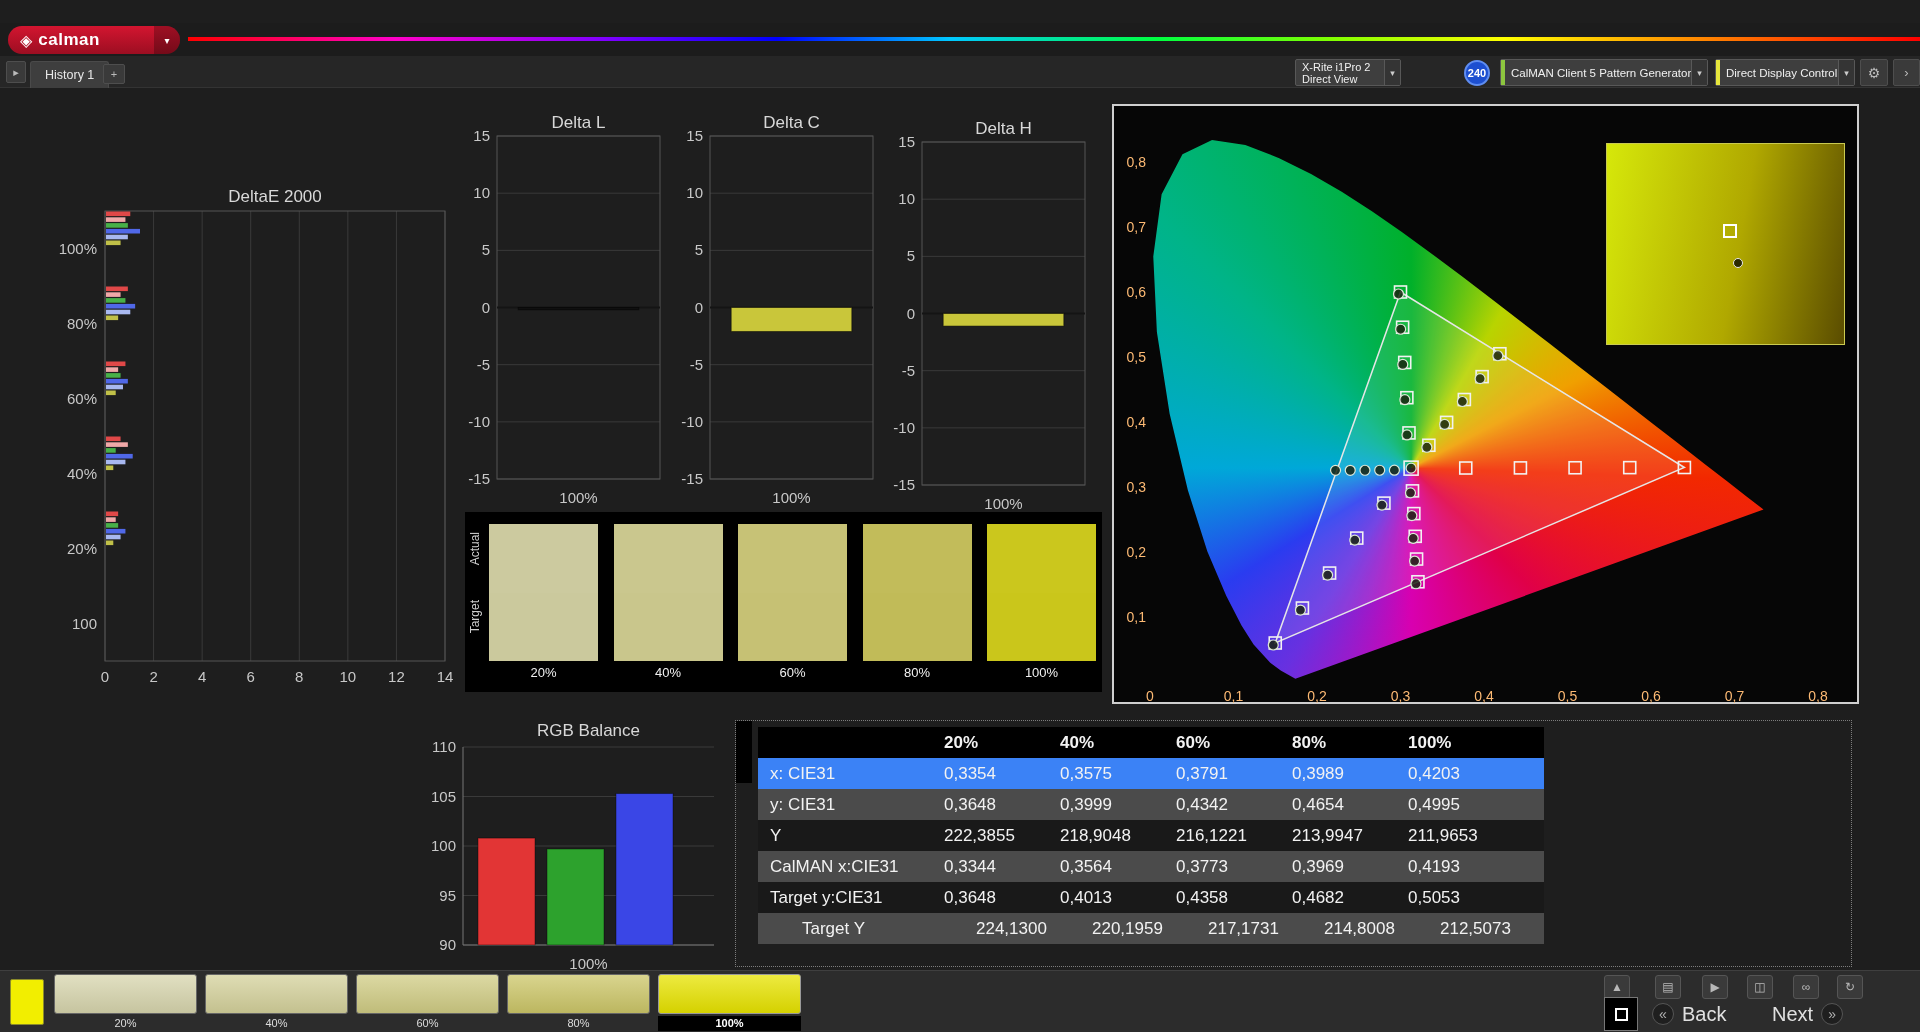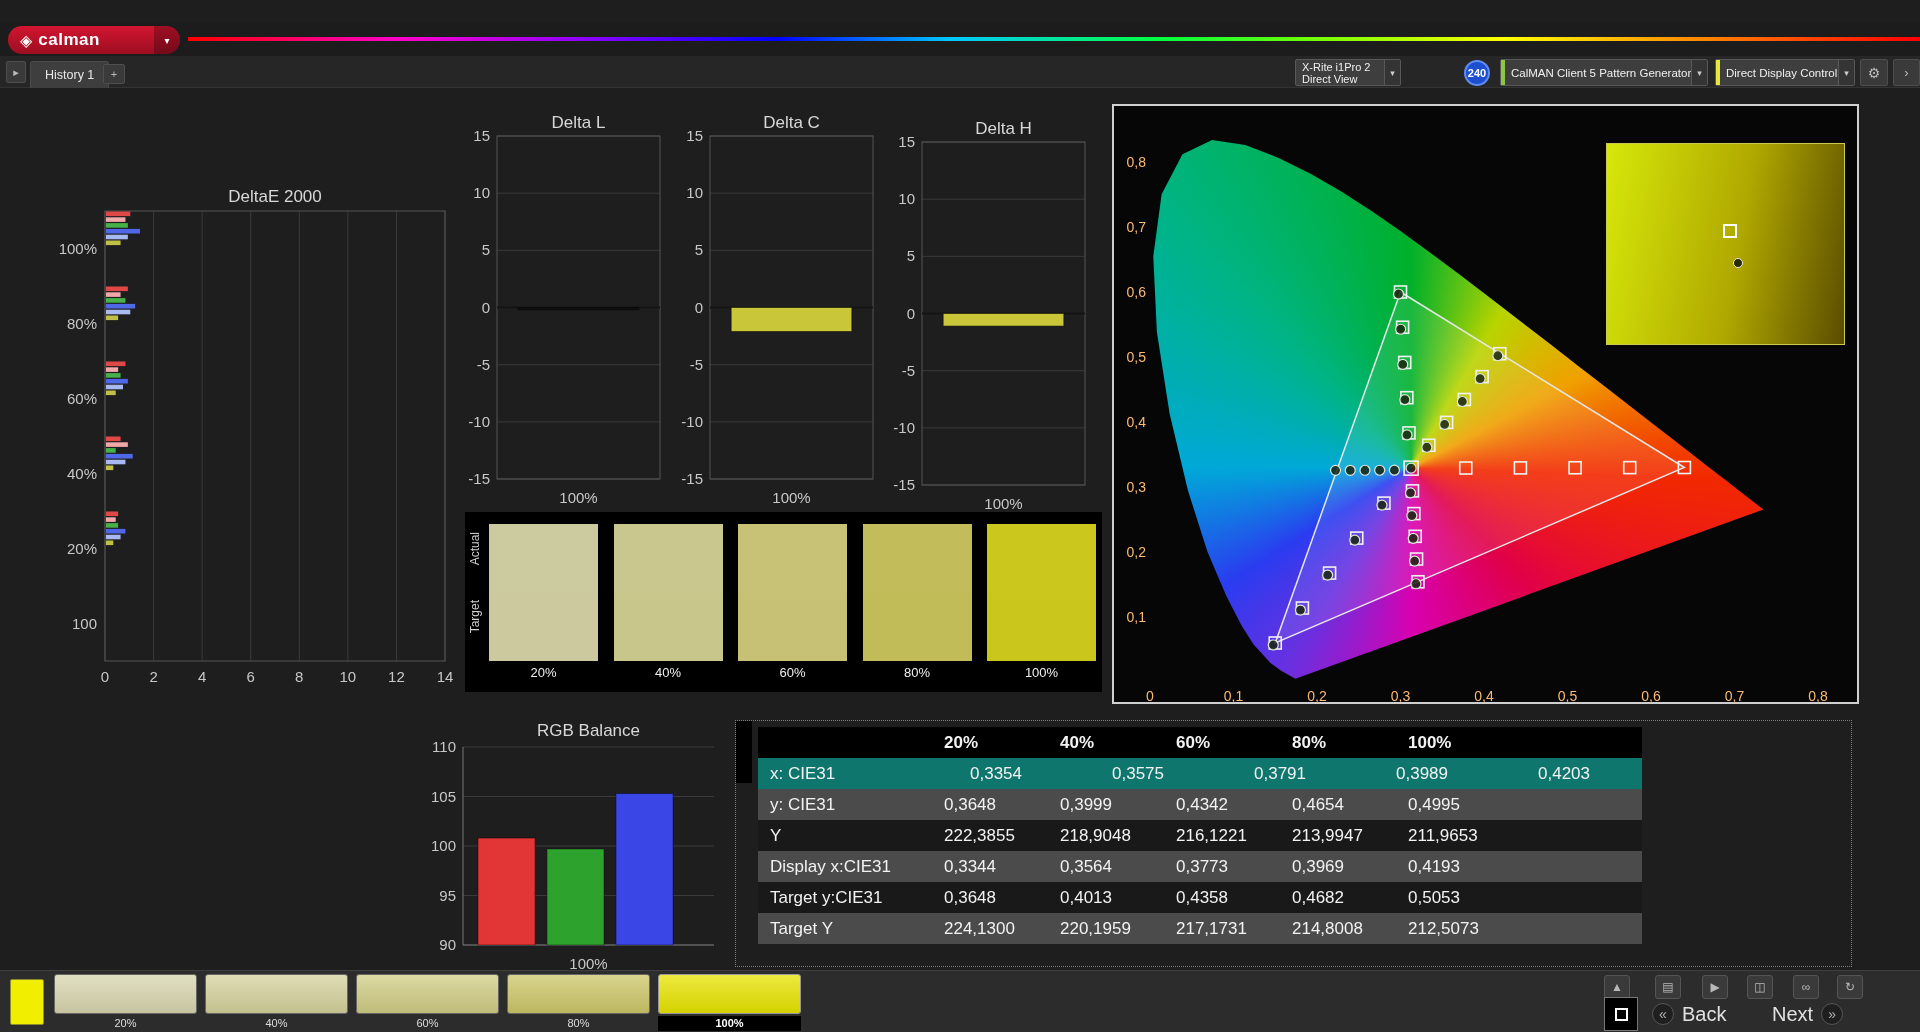--- a/index.html
+++ b/index.html
@@ -373,21 +373,21 @@
     <div class="tbl-handle"></div>
     <div id="data-table">
         <div class="trow thead" style="background: rgb(0, 0, 0);">
           <div class="tcell tlabel"></div>
           <div class="tcell tval">20%</div>
           <div class="tcell tval">40%</div>
           <div class="tcell tval">60%</div>
           <div class="tcell tval">80%</div>
           <div class="tcell tval">100%</div>
         </div>
-        <div class="trow" style="background: #0f766e; gap: 26px;">
+        <div class="trow" style="background: #3b82f6;">
           <div class="tcell tlabel">x: CIE31</div>
           <div class="tcell tval">0,3354</div>
           <div class="tcell tval">0,3575</div>
           <div class="tcell tval">0,3791</div>
           <div class="tcell tval">0,3989</div>
           <div class="tcell tval">0,4203</div>
         </div>
         <div class="trow" style="background: rgb(75, 75, 75);">
           <div class="tcell tlabel">y: CIE31</div>
           <div class="tcell tval">0,3648</div>
@@ -398,36 +398,36 @@
         </div>
         <div class="trow" style="background: rgb(25, 25, 25);">
           <div class="tcell tlabel">Y</div>
           <div class="tcell tval">222,3855</div>
           <div class="tcell tval">218,9048</div>
           <div class="tcell tval">216,1221</div>
           <div class="tcell tval">213,9947</div>
           <div class="tcell tval">211,9653</div>
         </div>
         <div class="trow" style="background: rgb(75, 75, 75);">
-          <div class="tcell tlabel">Display x:CIE31</div>
+          <div class="tcell tlabel">CalMAN x:CIE31</div>
           <div class="tcell tval">0,3344</div>
           <div class="tcell tval">0,3564</div>
           <div class="tcell tval">0,3773</div>
           <div class="tcell tval">0,3969</div>
           <div class="tcell tval">0,4193</div>
         </div>
         <div class="trow" style="background: rgb(25, 25, 25);">
           <div class="tcell tlabel">Target y:CIE31</div>
           <div class="tcell tval">0,3648</div>
           <div class="tcell tval">0,4013</div>
           <div class="tcell tval">0,4358</div>
           <div class="tcell tval">0,4682</div>
           <div class="tcell tval">0,5053</div>
         </div>
-        <div class="trow" style="background: rgb(75, 75, 75);">
+        <div class="trow" style="background: rgb(75, 75, 75); padding-left: 32px;">
           <div class="tcell tlabel">Target Y</div>
           <div class="tcell tval">224,1300</div>
           <div class="tcell tval">220,1959</div>
           <div class="tcell tval">217,1731</div>
           <div class="tcell tval">214,8008</div>
           <div class="tcell tval">212,5073</div>
         </div>
       </div>
   </div>
 

